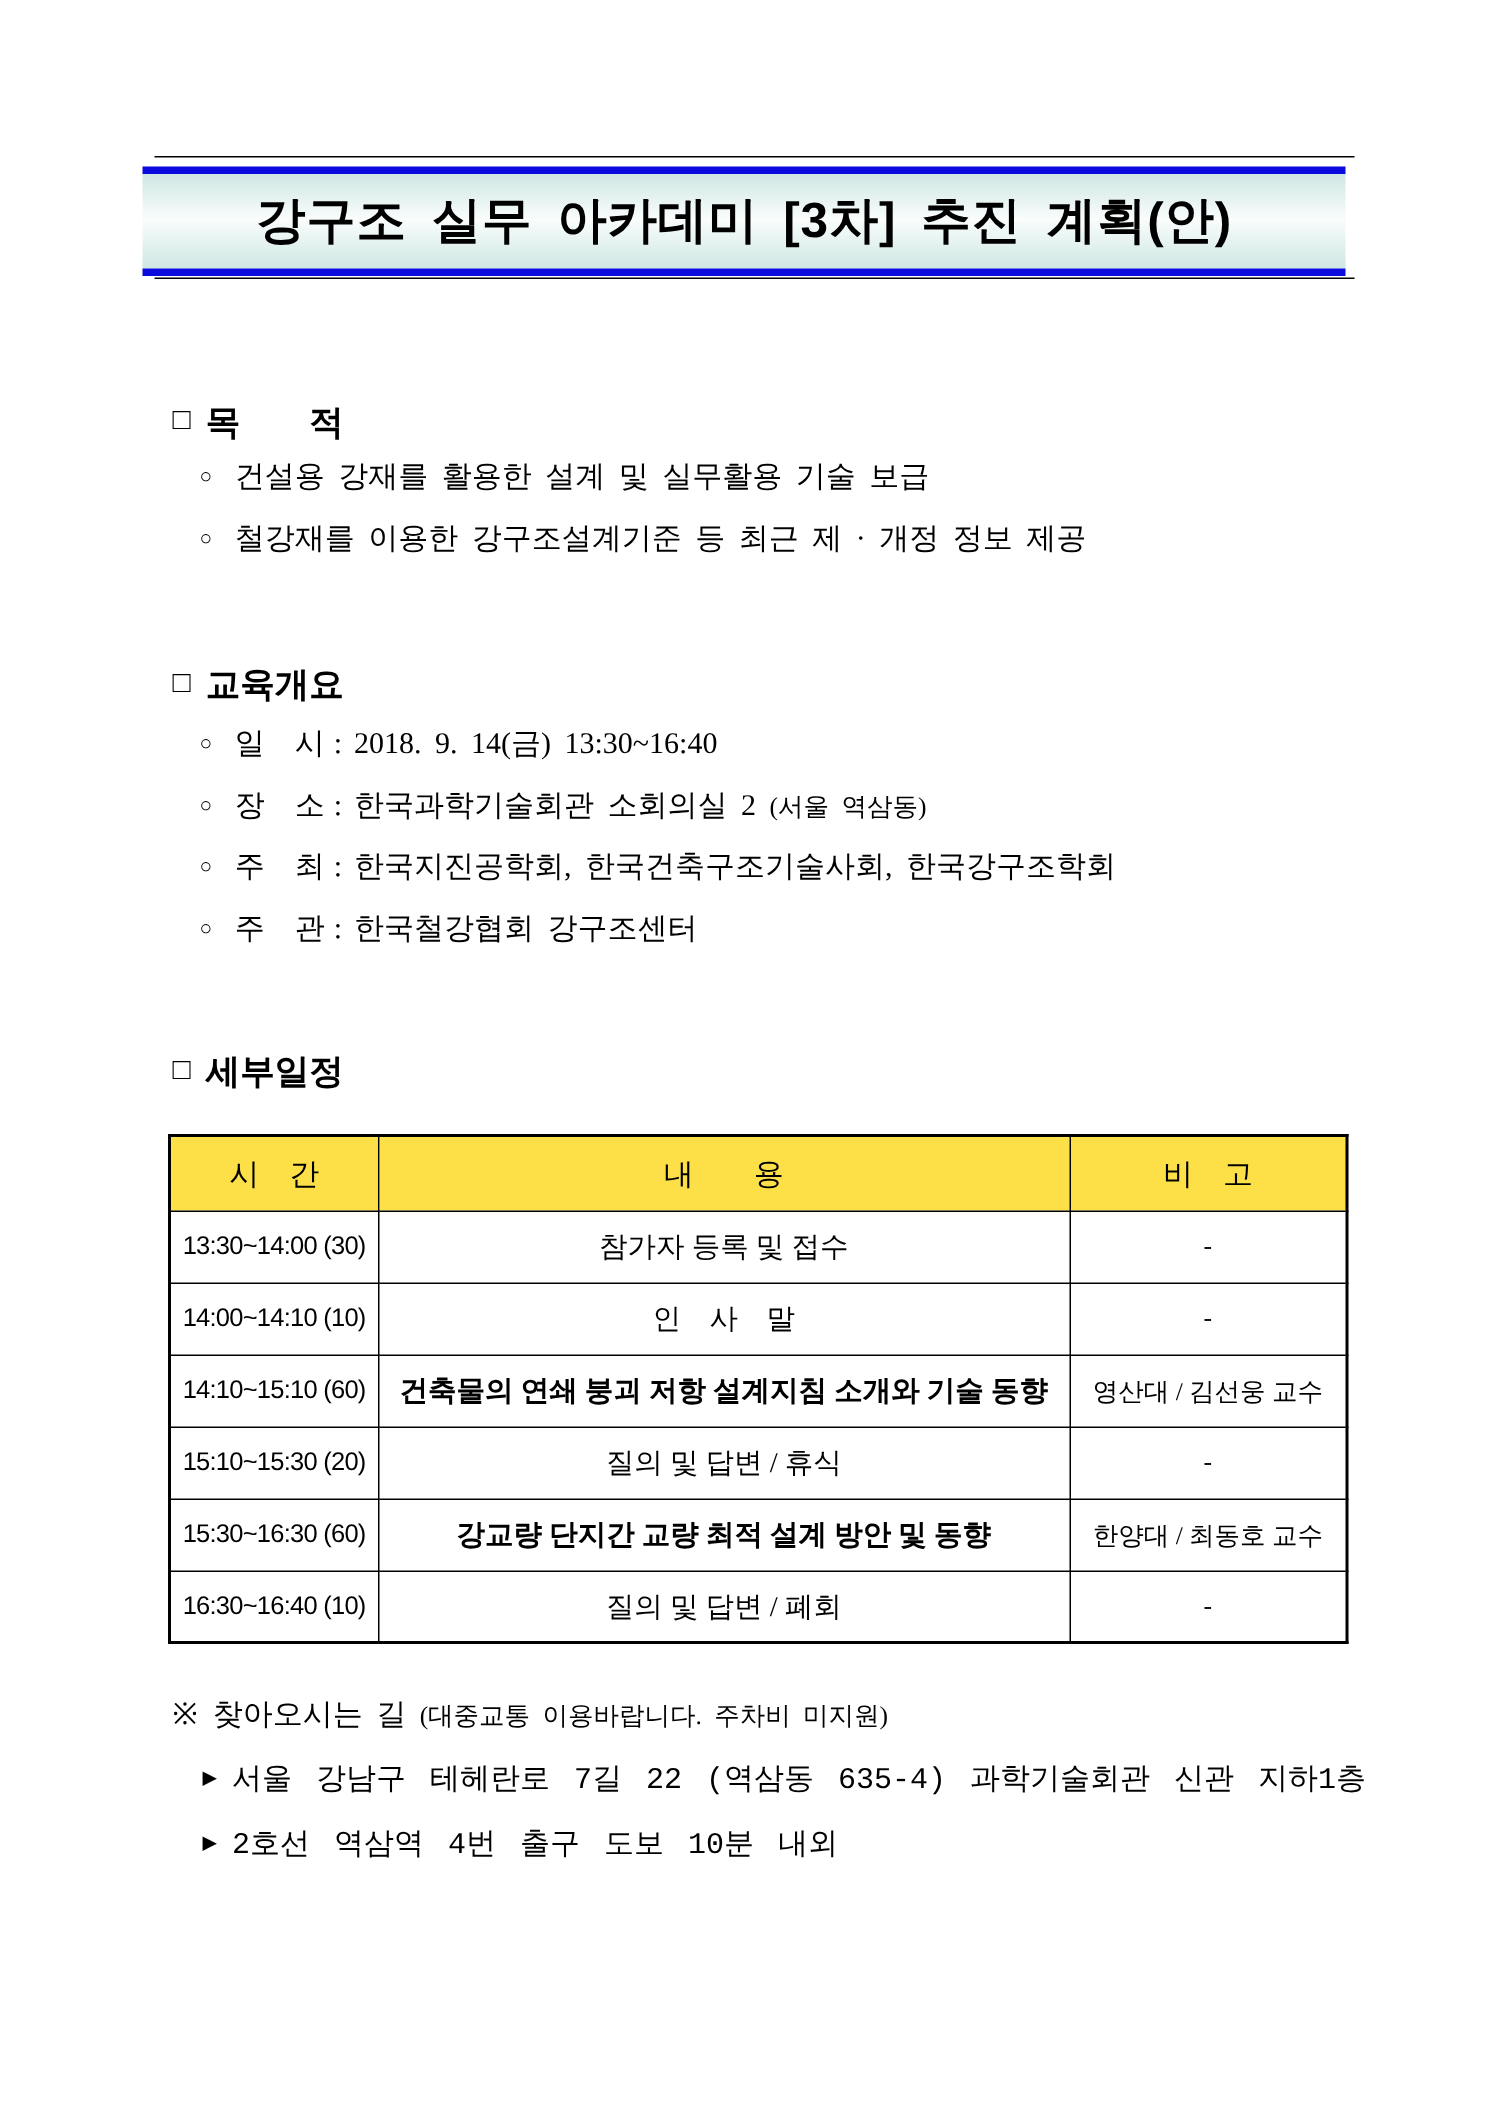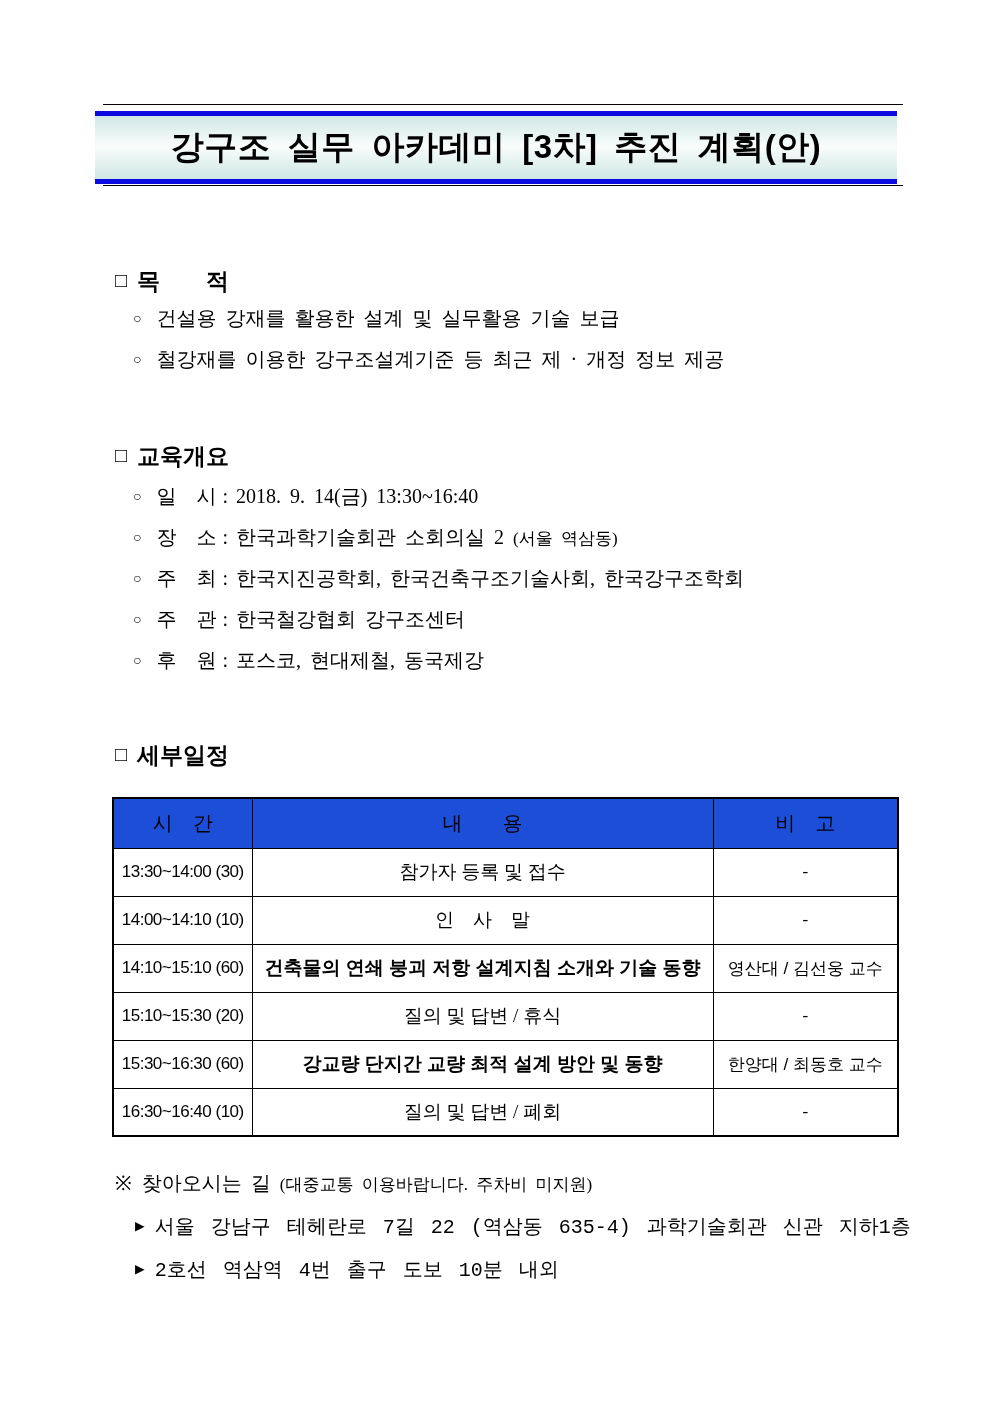--- a/index.html
+++ b/index.html
@@ -48,27 +48,27 @@
 
   
   table.schedule {
     margin:26px 0 0 17px; width:785px;
     border-collapse:collapse; border:2px solid #000; table-layout:fixed;
   }
   table.schedule th, table.schedule td {
     border:1px solid #000; text-align:center; vertical-align:middle; overflow:hidden;
   }
   table.schedule thead th {
-    background:#1d4ed8; height:50px; font-size:20px; font-weight:normal;
+    background:#fde047; height:50px; font-size:20px; font-weight:normal;
   }
   table.schedule tbody td { height:48px; }
   td.c-time { font-family:"Liberation Sans", sans-serif; font-size:17px; letter-spacing:-0.5px; }
   td.c-content { font-size:19px; }
   td.c-note { font-size:17px; }
-  tr.bold td.c-content, tr.bold td.c-note { font-family:Liberation Sans, sans-serif; font-weight:bold; }
+  tr.bold td.c-content, tr.bold td.c-note { font-family:Liberation Serif, serif; font-weight:bold; }
   tr.bold td.c-note { font-weight:normal; }
 
   
   .note-block { padding-left:20px; white-space:nowrap; }
   .nb-directions { margin-top:32px; }
   .note-head { font-size:20px; word-spacing:4px; }
   .note-head .ref { margin-right:10px; }
   .arrow-line { font-size:20px; word-spacing:4px; margin-top:16px; padding-left:20px;font-family:Liberation Mono, monospace; }
   .arrow-line .arrow { font-size:16px; margin-right:10px; position:relative; top:-2px; }
 </style>
@@ -109,23 +109,20 @@
           <span class="o">○</span><span class="label">일　시</span><span class="colon">:</span><span class="val">2018. 9. 14(금) 13:30~16:40</span>
         </li>
         <li>
           <span class="o">○</span><span class="label">장　소</span><span class="colon">:</span><span class="val">한국과학기술회관 소회의실 2</span> <span class="small-note">(서울 역삼동)</span>
         </li>
         <li>
           <span class="o">○</span><span class="label">주　최</span><span class="colon">:</span><span class="val">한국지진공학회, 한국건축구조기술사회, 한국강구조학회</span>
         </li>
         <li>
           <span class="o">○</span><span class="label">주　관</span><span class="colon">:</span><span class="val">한국철강협회 강구조센터</span>
-        </li>
-        <li>
-          <span class="o">○</span><span class="label">후　원</span><span class="colon">:</span><span class="val">포스코, 현대제철, 동국제강</span>
         </li>
       </ul>
     </section>
 
     <section class="sec sec-schedule">
       <h2 class="sec-head">
         <span class="sq">□</span>
         <span>세부일정</span>
       </h2>
     </section>

